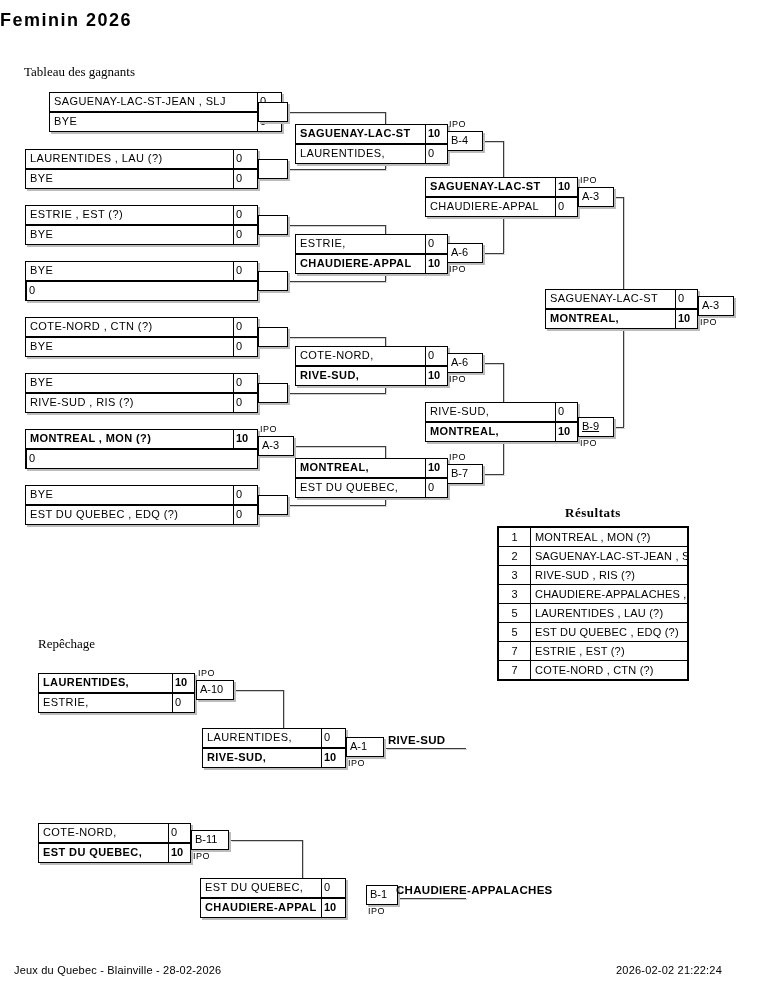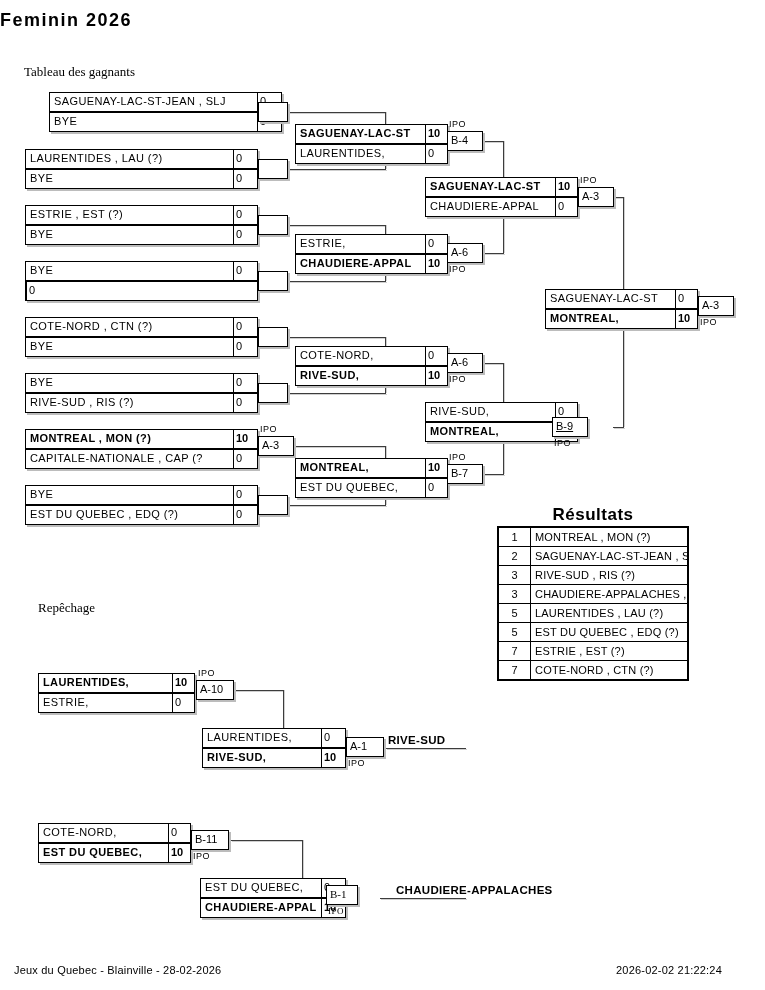--- a/index.html
+++ b/index.html
@@ -36,21 +36,21 @@
            background:#fff; box-shadow:2px 2px 0 #bcbcbc; box-sizing:border-box; z-index:2; }
 
   
   .hl { position:absolute; height:1px; background:#3c3c3c; z-index:1; box-shadow:1px 1px 0 #cfcfcf; }
   .vl { position:absolute; width:1px;  background:#3c3c3c; z-index:1; box-shadow:1px 0 0 #cfcfcf; }
 
   .winner { position:absolute; z-index:3; font-size:11.5px; font-weight:700; letter-spacing:0.3px; white-space:nowrap; }
 
   
   .res-title { position:absolute; left:497px; top:505px; width:192px; text-align:center;
-               font-weight:700; font-size:17px; letter-spacing:0.5px; }
+               font-weight:700; font-size:13px; letter-spacing:0.5px;font-family:Liberation Serif, serif; }
   table.res { position:absolute; left:497px; top:526px; width:192px; background:#fff;
               border-collapse:collapse; border:2px solid #000; z-index:2; }
   table.res th { border:1px solid #000; height:19px; font-size:12px; padding:0 3px; }
   table.res td { border:1px solid #000; height:18px; font-size:11px; padding:0 4px;
                  white-space:nowrap; overflow:hidden; }
   td.pos { width:30px; text-align:center; }
   td.nom { max-width:148px; letter-spacing:0.2px; }
 
   .footer { position:absolute; top:964px; font-size:11px; letter-spacing:0.2px; }
   #footer-left { left:14px; }
@@ -122,21 +122,20 @@
         <span class="nm">RIVE-SUD , RIS (?)</span>
         <span class="sc sw24">0</span>
       </div>
   </div>
   <div class="match" style="left:25px;top:429px;width:233px;">
     <div class="row">
         <span class="nm b">MONTREAL , MON (?)</span>
         <span class="sc sw24 b">10</span>
       </div>
     <div class="row">
-        <span class="nm">CAPITALE-NATIONALE , CAP (?</span>
         <span class="sc sw24">0</span>
       </div>
   </div>
   <div class="match" style="left:25px;top:485px;width:233px;">
     <div class="row">
         <span class="nm">BYE</span>
         <span class="sc sw24">0</span>
       </div>
     <div class="row">
         <span class="nm">EST DU QUEBEC , EDQ (?)</span>
@@ -234,21 +233,21 @@
     <div class="ipo below">IPO</div>
   </div>
   <div class="mlabel" style="left:447px;top:464px;">
     <div class="lbox">B-7</div>
     <div class="ipo above">IPO</div>
   </div>
   <div class="mlabel" style="left:578px;top:187px;">
     <div class="lbox">A-3</div>
     <div class="ipo above">IPO</div>
   </div>
-  <div class="mlabel" style="left:552px;top:417px;text-decoration:underline;">
+  <div class="mlabel" style="left:578px;top:417px;text-decoration:underline;">
     <div class="lbox">B-9</div>
     <div class="ipo below">IPO</div>
   </div>
   <div class="mlabel" style="left:698px;top:296px;">
     <div class="lbox">A-3</div>
     <div class="ipo below">IPO</div>
   </div>
 
   <div class="brect" style="left:258px;top:102px;"></div>
   <div class="brect" style="left:258px;top:159px;"></div>
@@ -313,21 +312,21 @@
           <td class="pos">7</td>
           <td class="nom">ESTRIE , EST (?)</td>
         </tr>
     <tr>
           <td class="pos">7</td>
           <td class="nom">COTE-NORD , CTN (?)</td>
         </tr>
   </tbody>
     </table>
 
-  <div class="sec" style="left:38px;top:600px;">Repêchage</div>
+  <div class="sec" style="left:38px;top:636px;">Repêchage</div>
 
   <div class="match" style="left:38px;top:673px;width:157px;">
     <div class="row">
         <span class="nm b">LAURENTIDES,</span>
         <span class="sc sw22 b">10</span>
       </div>
     <div class="row">
         <span class="nm">ESTRIE,</span>
         <span class="sc sw22">0</span>
       </div>
@@ -374,21 +373,21 @@
   <div class="match" style="left:200px;top:878px;width:146px;">
     <div class="row">
         <span class="nm">EST DU QUEBEC,</span>
         <span class="sc sw24">0</span>
       </div>
     <div class="row">
         <span class="nm b">CHAUDIERE-APPAL</span>
         <span class="sc sw24 b">10</span>
       </div>
   </div>
-  <div class="mlabel lw32" style="left:326px;top:885px;font-family:Liberation Serif, serif;">
+  <div class="mlabel lw32" style="left:366px;top:885px;">
     <div class="lbox">B-1</div>
     <div class="ipo below">IPO</div>
   </div>
   <div class="winner" style="left:396px;top:884px;">CHAUDIERE-APPALACHES</div>
   <div class="hl" style="left:380px;top:898px;width:86px;"></div>
   <div class="hl" style="left:231px;top:840px;width:71px;"></div>
   <div class="vl" style="left:302px;top:840px;height:39px;"></div>
 
   <div class="footer" id="footer-left">Jeux du Quebec - Blainville - 28-02-2026</div>
   <div class="footer" id="footer-right">2026-02-02 21:22:24</div>

